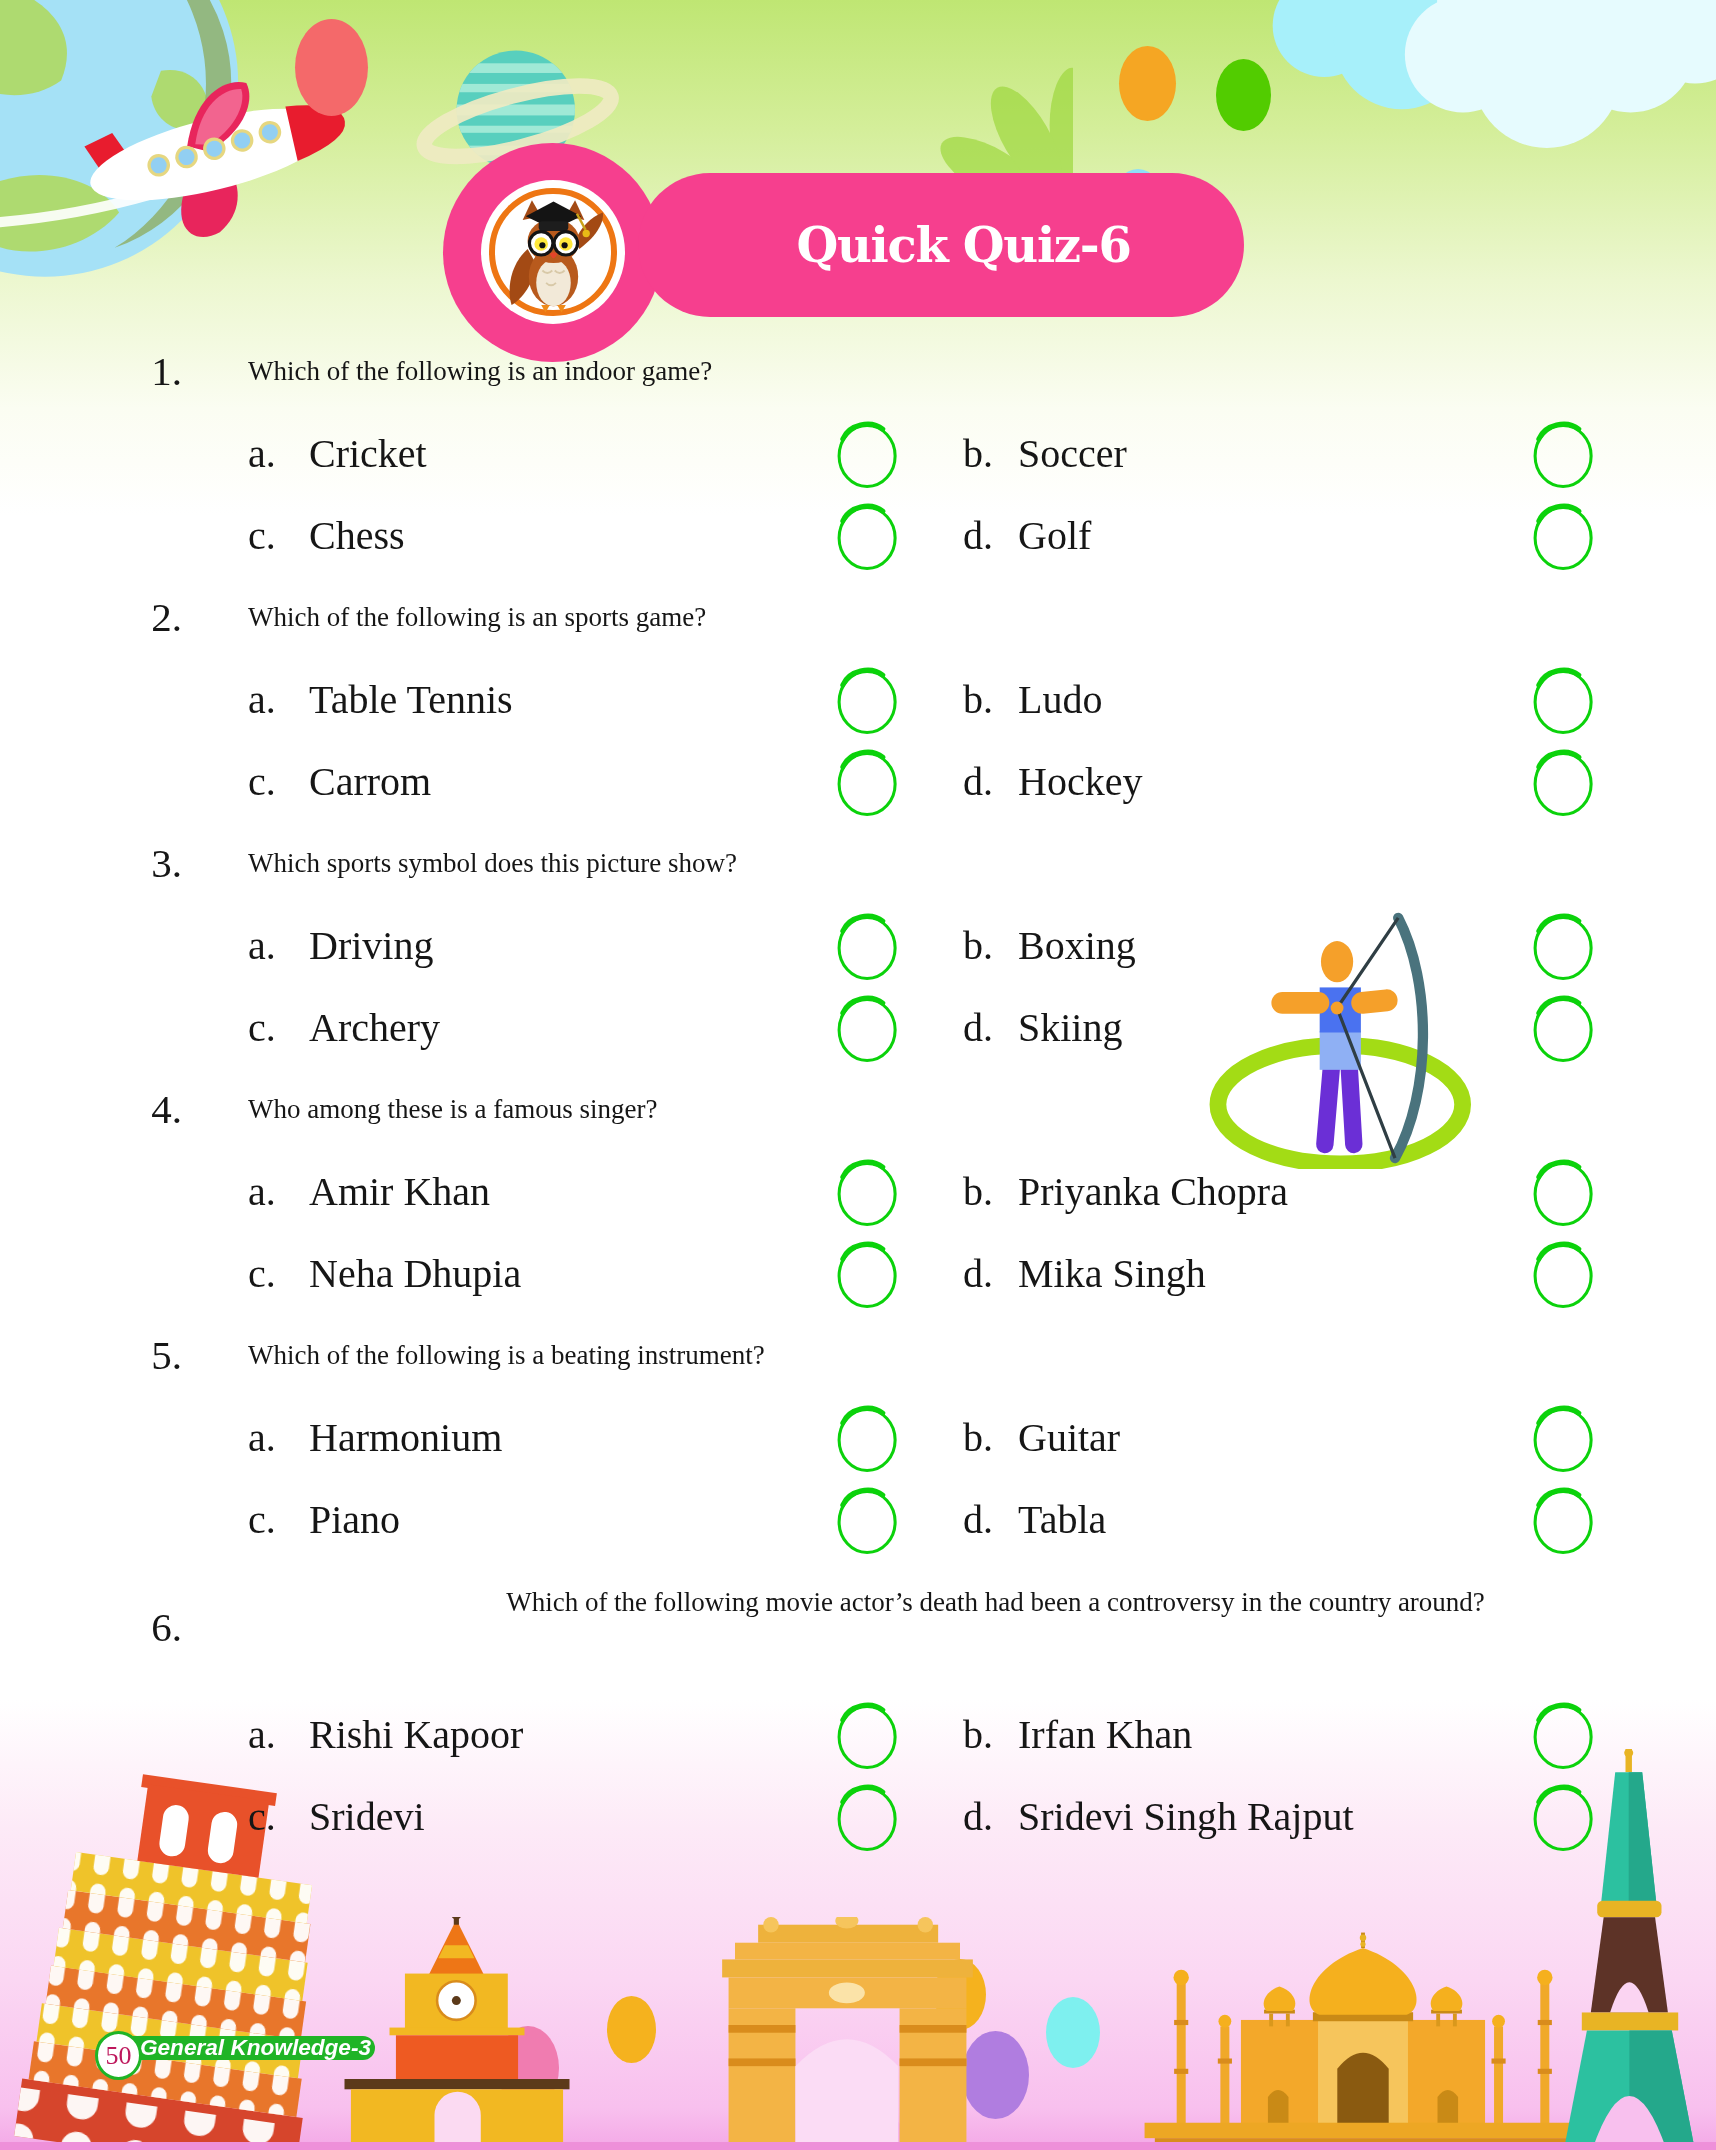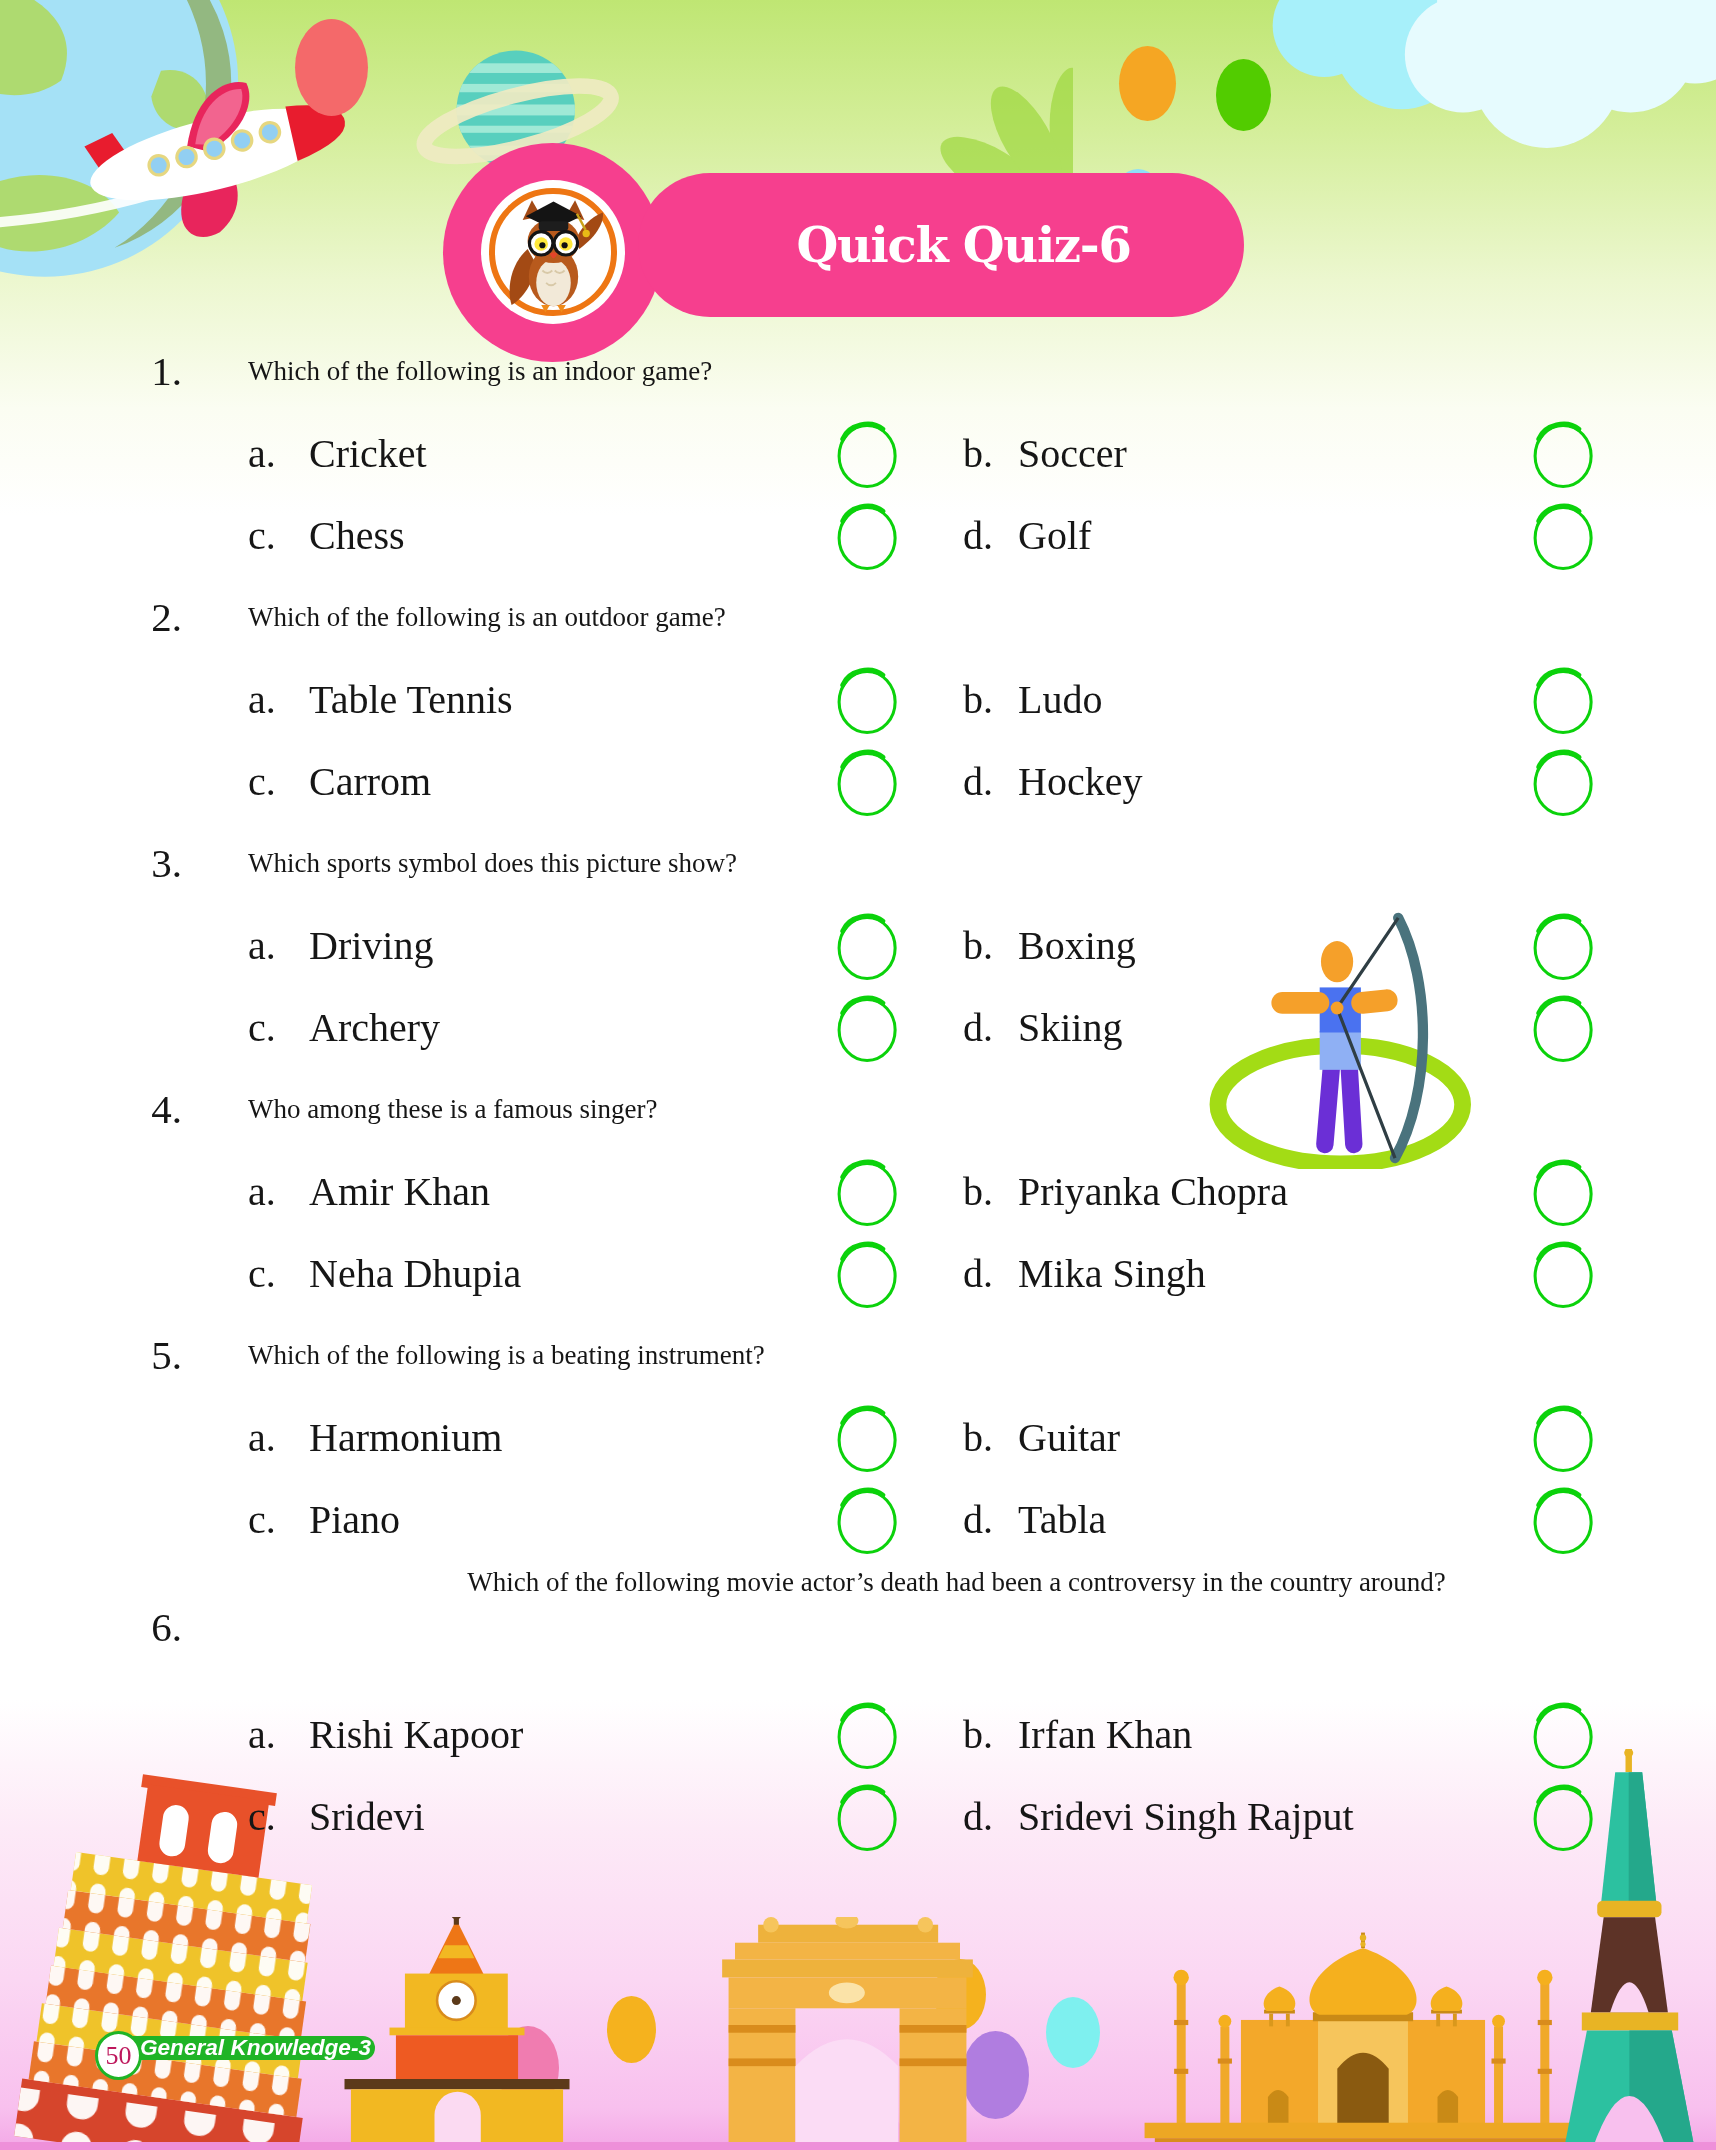--- a/index.html
+++ b/index.html
@@ -22,21 +22,21 @@
   .owl-badge svg{position:absolute;left:17px;top:10.3px;}
   
   .content{left:148px;top:330px;width:1501px;z-index:4;font-size:40px;color:#161616;}
   .row{position:relative;height:82px;}
   .row.tall{height:133px;}
   .row > *{position:absolute;top:50%;transform:translateY(-50%);white-space:nowrap;}
   .instr{font-weight:bold;font-size:41px;color:var(--heading-red,#ed1c24);left:0;}
   .instr .chk{color:var(--check-cyan,#35d5f0);}
   .num{left:3.2px;font-size:41px;}
   .qtext{left:100px;font-size:27px;text-align:center;}
-  .tall .qtext{top:0;transform:none;line-height:44px;white-space:normal;width:1417px;}
+  .tall .qtext{top:14px;transform:none;line-height:56px;white-space:normal;width:1417px;margin-left:39px;}
   .letter.c1{left:100px;} .olabel.c1{left:161px;}
   .letter.c2{left:815px;} .olabel.c2{left:870px;}
   .ring{width:67px;height:72px;color:var(--circle-green,#0bd20b);}
   .ring.c1{left:685px;} .ring.c2{left:1381px;}
   .archer{left:1057px;top:575px;z-index:3;}
   
   .land{z-index:2;}
   .footer-tag{z-index:5;}
   .gk-pill{left:97px;top:2036px;width:278px;height:24px;border-radius:17px;
            background:var(--footer-green,#1fb426);display:flex;align-items:center;justify-content:center;z-index:5;}
@@ -207,21 +207,21 @@
           <span class="letter c2">d.</span>
           <span class="olabel c2">Golf</span>
           <svg class="ring c2" viewBox="0 0 110 118">
             <use href="#ring"></use>
           </svg>
         </div>
       </div>
       <div>
         <div class="row qhead">
           <span class="num">2.</span>
-          <span class="qtext">Which of the following is an outdoor game?</span>
+          <span class="qtext">Which of the following is an sports game?</span>
         </div>
         <div class="row opts">
           <span class="letter c1">a.</span>
           <span class="olabel c1">Table Tennis</span>
           <svg class="ring c1" viewBox="0 0 110 118">
             <use href="#ring"></use>
           </svg>
           <span class="letter c2">b.</span>
           <span class="olabel c2">Ludo</span>
           <svg class="ring c2" viewBox="0 0 110 118">

